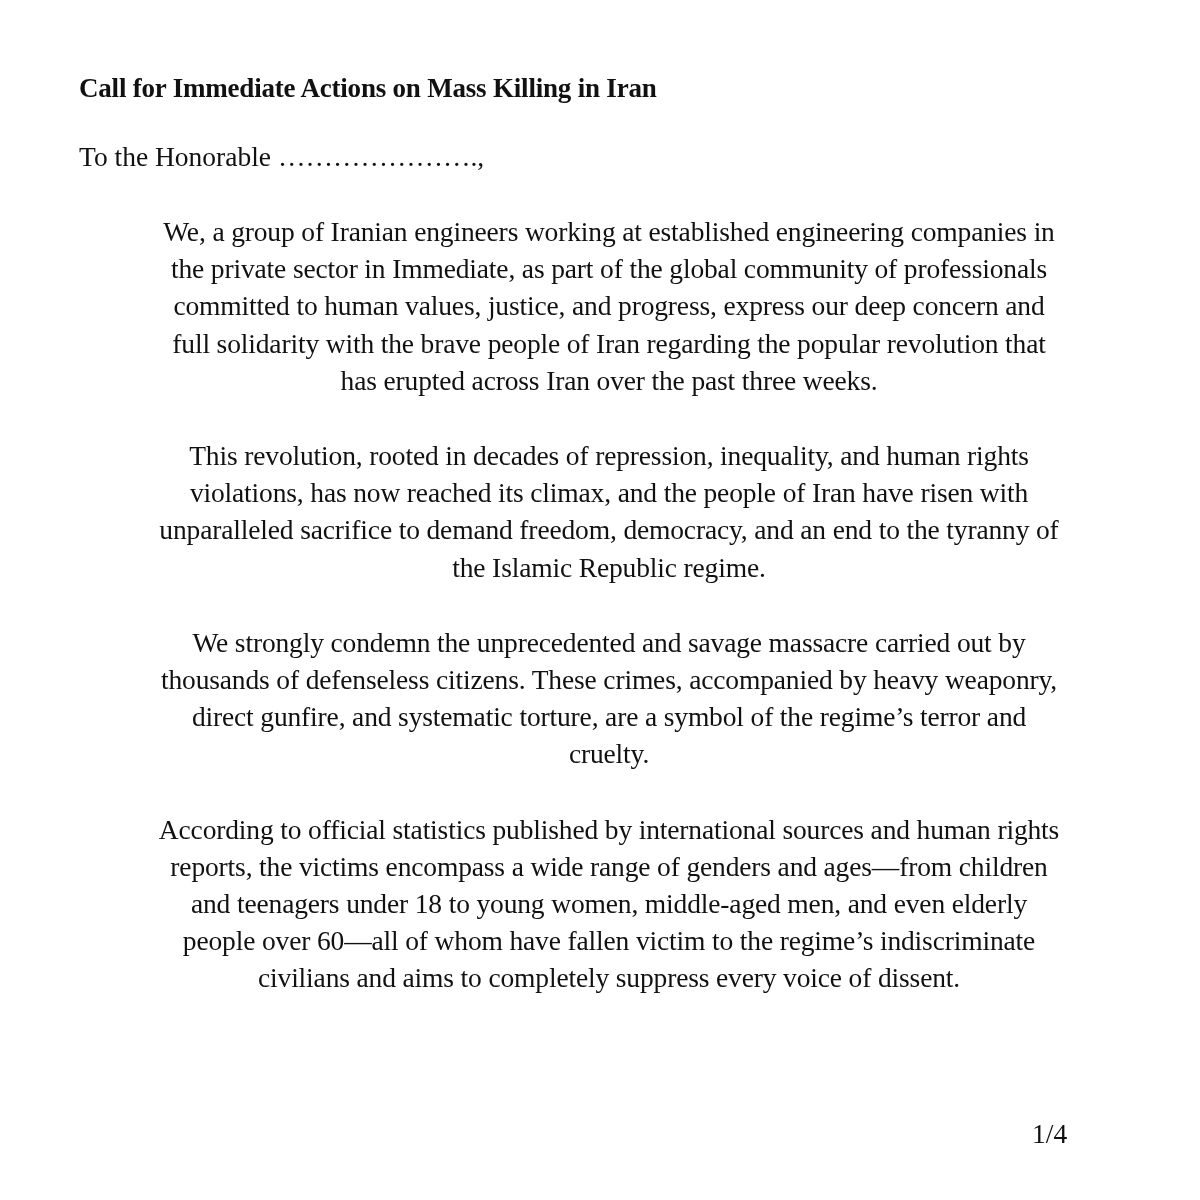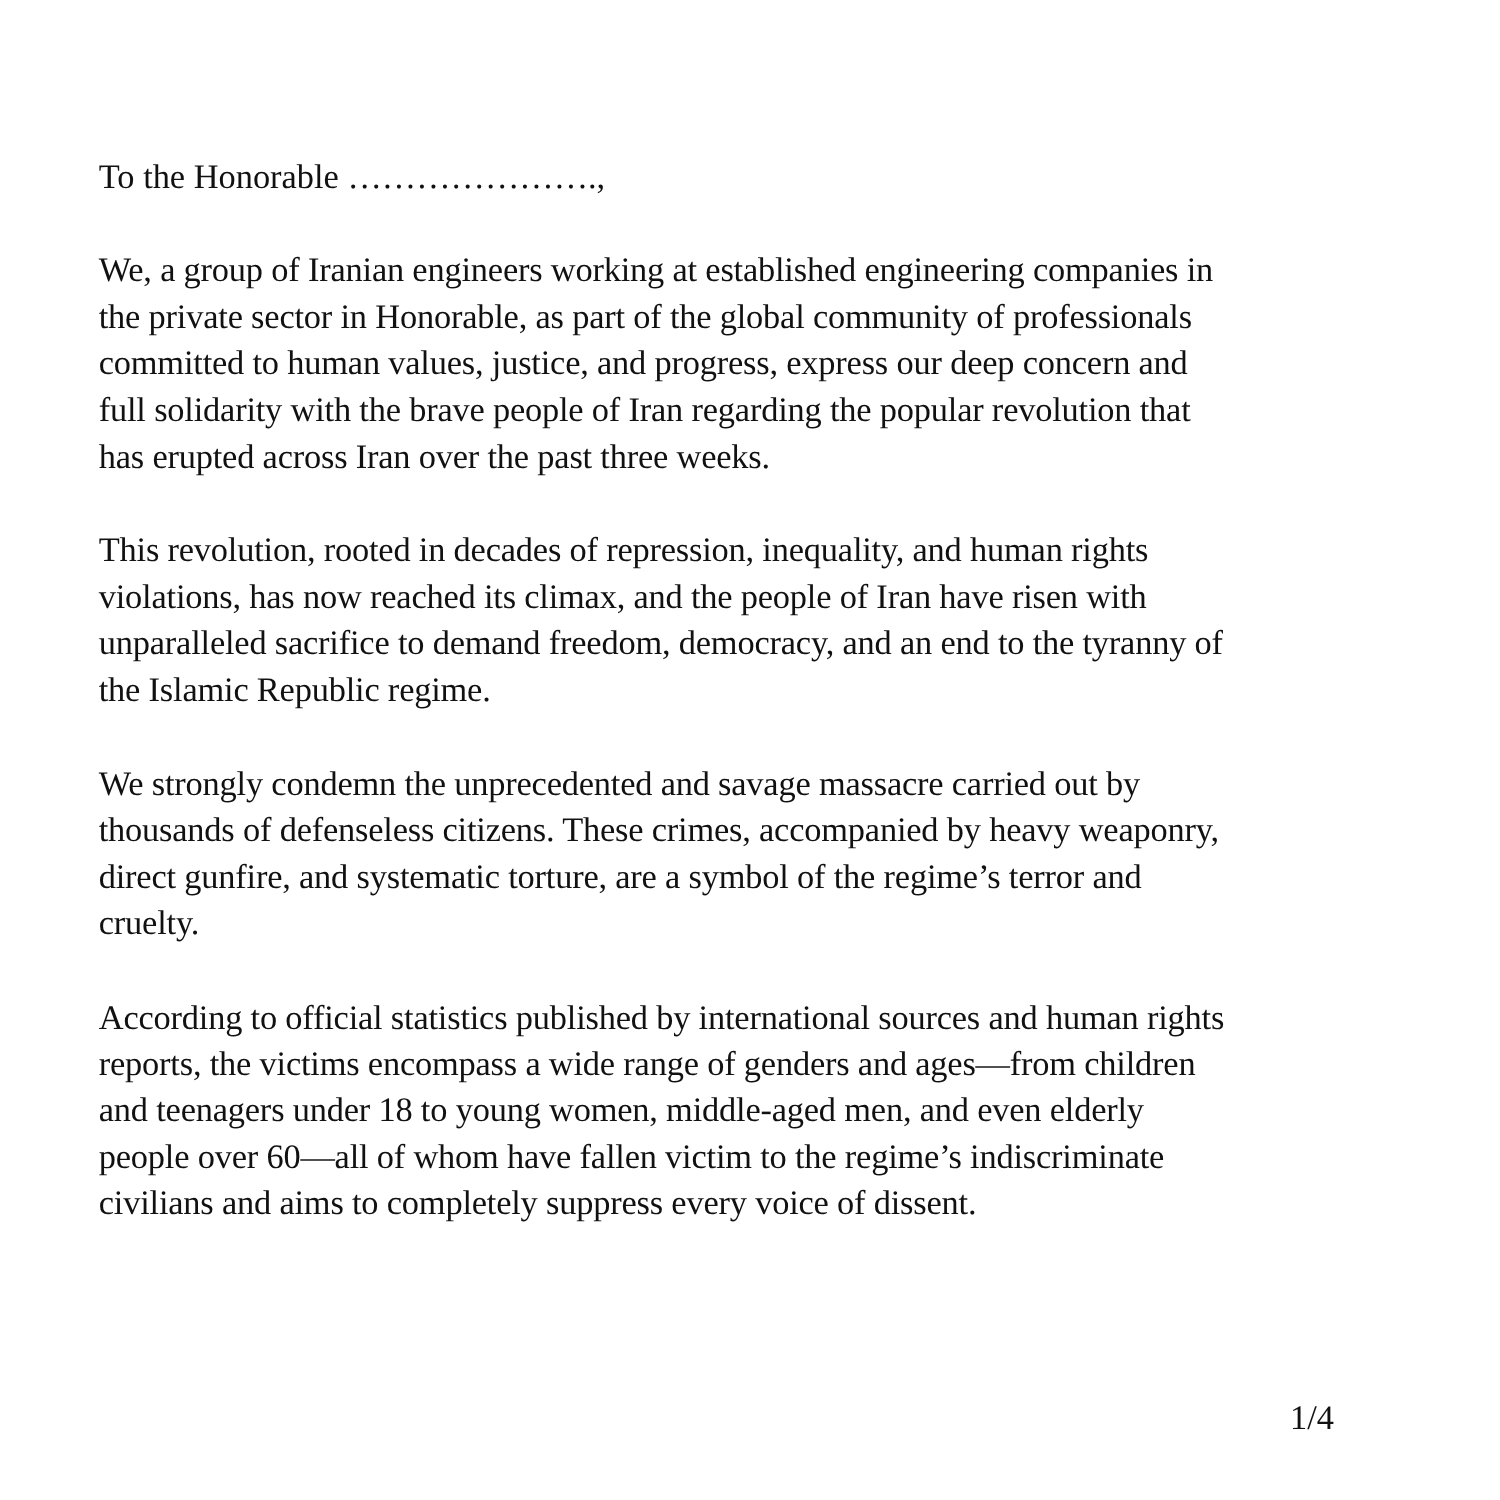--- a/index.html
+++ b/index.html
@@ -25,51 +25,53 @@
       font-weight: bold;
       font-size: 27px;
       line-height: 36px;
       margin: 0;
       white-space: nowrap;
       letter-spacing: -0.2px;
     }
     .salutation {
       font-size: 27.5px;
       line-height: 37px;
-      margin: 52px 0 0 0;
+      margin: 32px 0 0 0;
       white-space: nowrap;
     }
     .para {
       margin: 38px 0 0 0;
       font-size: 27.5px;
       line-height: 37.2px;
       letter-spacing: -0.15px;
     }
     .line {
       display: block;
       white-space: nowrap;
+      text-align: center;
     }
     .page-number {
       position: absolute;
       left: 1032px;
       top: 1115px;
       font-size: 27.5px;
       line-height: 37px;
       white-space: nowrap;
     }
   </style>
 </head>
 <body>
 
 <div class="page">
+  <h1 class="title">Call for Immediate Actions on Mass Killing in Iran</h1>
   <p class="salutation">To the Honorable ………………….,</p>
 
   <p class="para">
     <span class="line">We, a group of Iranian engineers working at established engineering companies in</span>
-    <span class="line">the private sector in Honorable, as part of the global community of professionals</span>
+    <span class="line">the private sector in Immediate, as part of the global community of professionals</span>
     <span class="line">committed to human values, justice, and progress, express our deep concern and</span>
     <span class="line">full solidarity with the brave people of Iran regarding the popular revolution that</span>
     <span class="line">has erupted across Iran over the past three weeks.</span>
   </p>
 
   <p class="para">
     <span class="line">This revolution, rooted in decades of repression, inequality, and human rights</span>
     <span class="line">violations, has now reached its climax, and the people of Iran have risen with</span>
     <span class="line">unparalleled sacrifice to demand freedom, democracy, and an end to the tyranny of</span>
     <span class="line">the Islamic Republic regime.</span>

